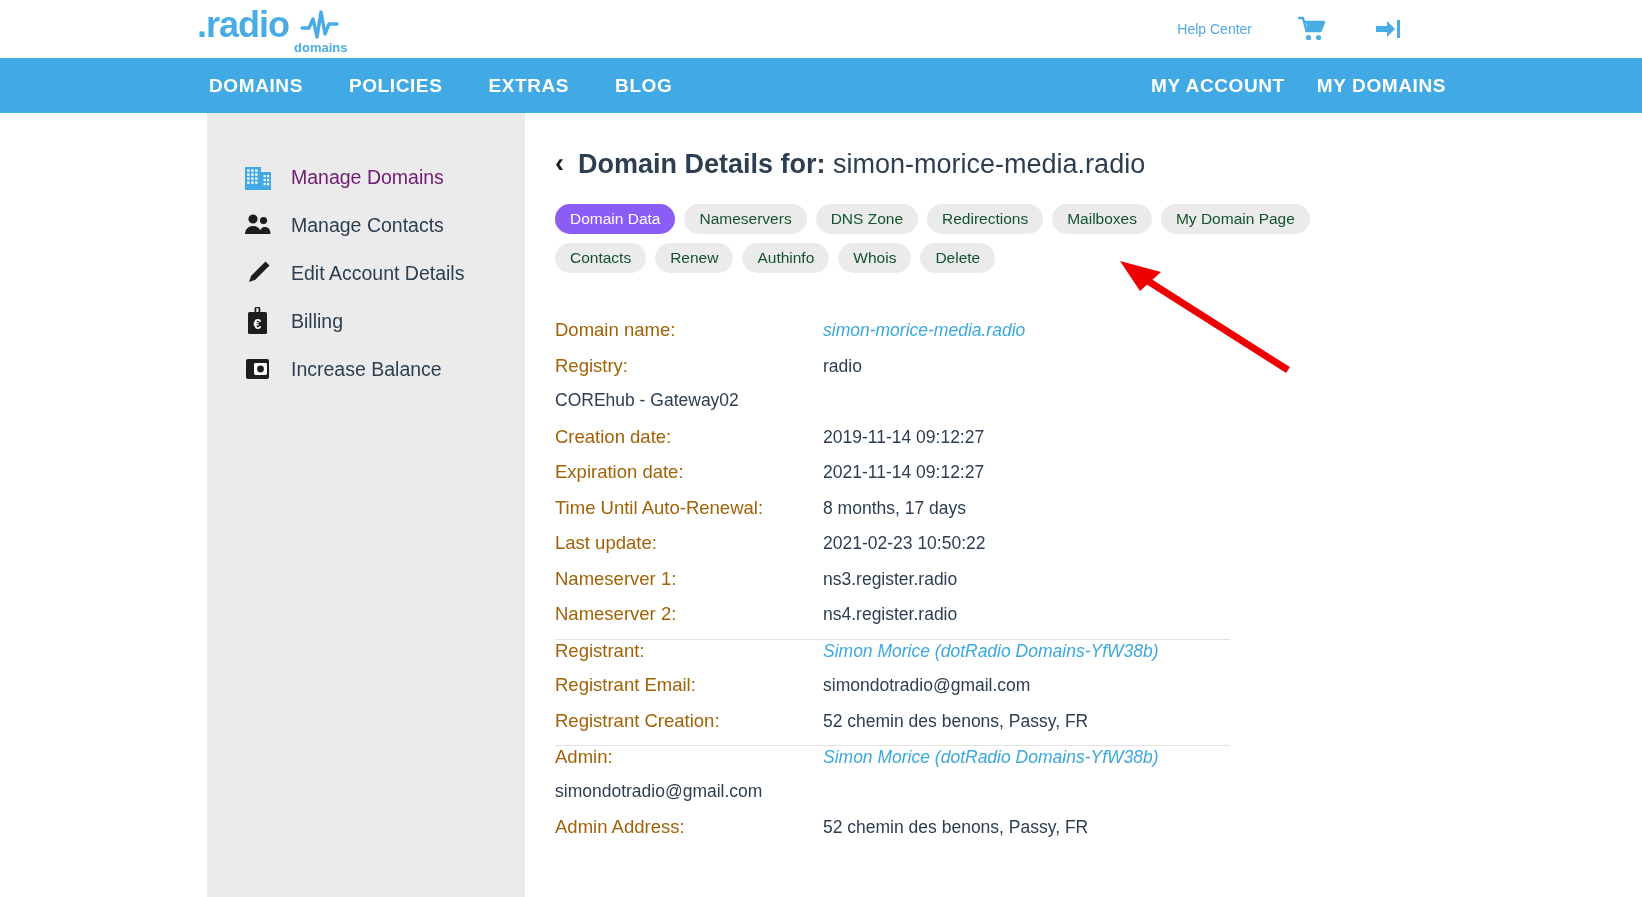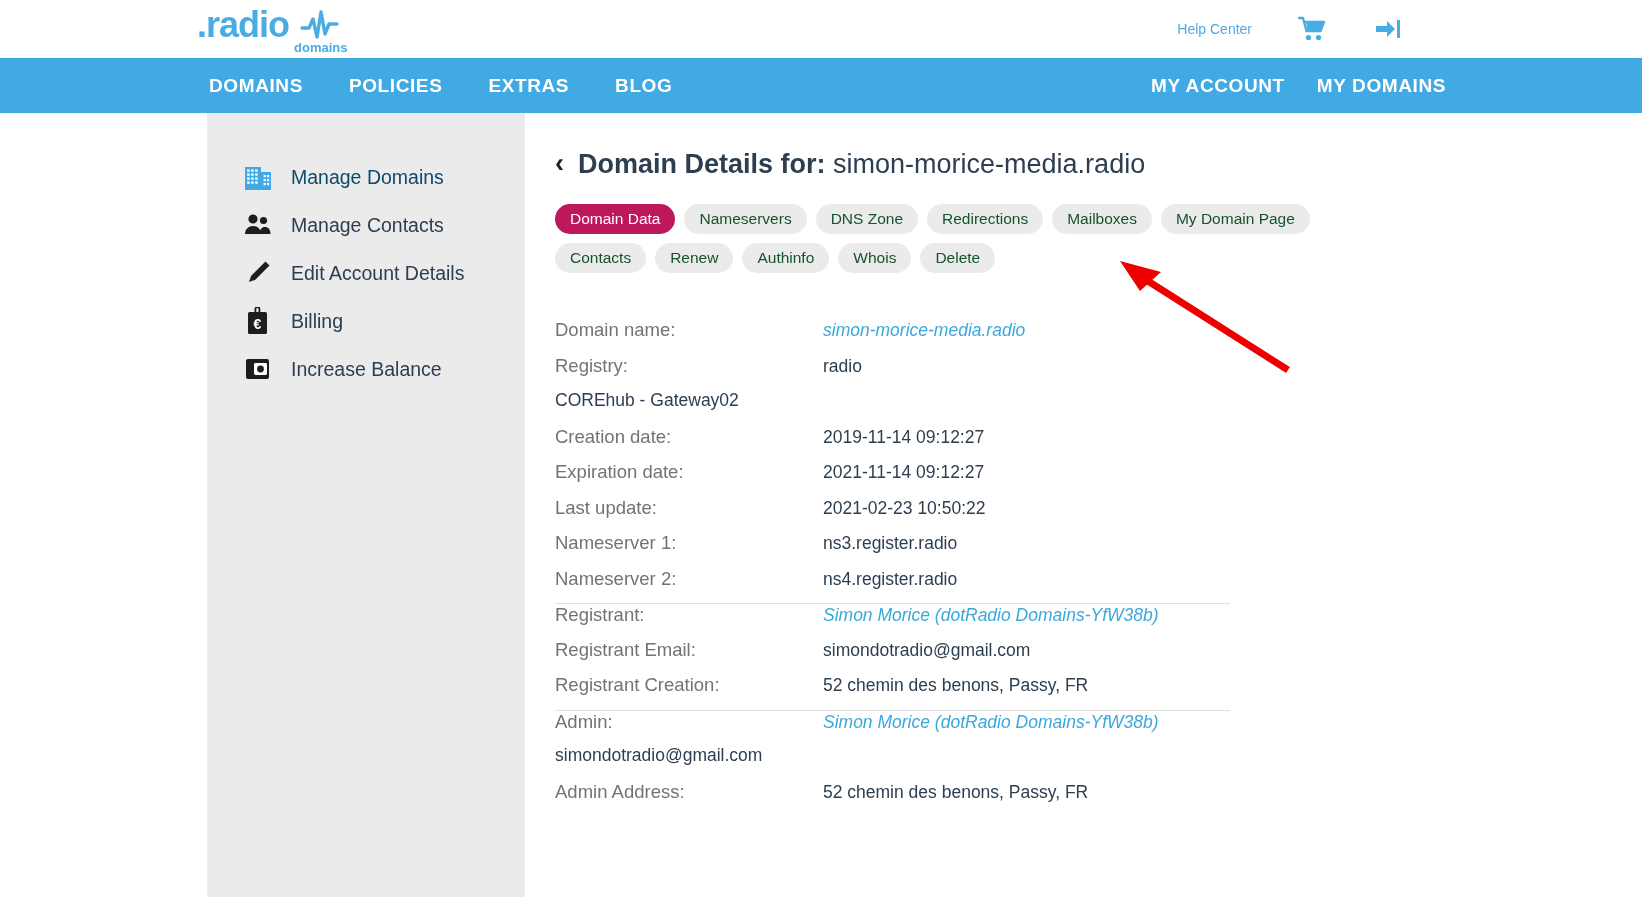--- a/index.html
+++ b/index.html
@@ -118,21 +118,21 @@
     display: flex;
     align-items: center;
     justify-content: center;
     flex: 0 0 30px;
   }
   .side-label {
     font-size: 19.5px;
     color: #2c3e50;
     white-space: nowrap;
   }
-  .side-item.active .side-label { color: #0c4a6e; }
+  .side-item.active .side-label { color: #701a75; }
 
   
   .main {
     position: absolute;
     left: 525px;
     top: 0;
     right: 0;
     height: 784px;
     background: #ffffff;
     padding: 36px 0 0 30px;
@@ -171,40 +171,40 @@
     border-radius: 16px;
     height: 30px;
     padding: 0 15px;
     font-size: 15.5px;
     font-family: "Liberation Sans", sans-serif;
     line-height: 30px;
     cursor: pointer;
     white-space: nowrap;
   }
   .tab.active {
-    background: #be185d;
+    background: #8b5cf6;
     color: #ffffff;
   }
 
   
   .details {
     margin-top: 46px;
     width: 675px;
   }
   .det-row {
     display: flex;
     align-items: baseline;
     height: 35.5px;
   }
   .det-row.sep { border-top: 1px solid #e2e2e2; }
   .det-label {
     width: 268px;
     flex: 0 0 268px;
     font-size: 18.5px;
-    color: #737373;
+    color: #a16207;
     white-space: nowrap;
   }
   .det-value {
     font-size: 17.5px;
     color: #2c3e50;
     white-space: nowrap;
   }
   .det-value.link {
     color: #3aa8dd;
     font-style: italic;
@@ -392,20 +392,24 @@
       <div class="det-row">
         <span class="det-label">Creation date:</span>
         <span class="det-value">2019-11-14 09:12:27</span>
       </div>
 
       <div class="det-row">
         <span class="det-label">Expiration date:</span>
         <span class="det-value">2021-11-14 09:12:27</span>
       </div>
 
+      <div class="det-row">
+        <span class="det-label">Time Until Auto-Renewal:</span>
+        <span class="det-value">8 months, 17 days</span>
+      </div>
 
       <div class="det-row">
         <span class="det-label">Last update:</span>
         <span class="det-value">2021-02-23 10:50:22</span>
       </div>
 
       <div class="det-row">
         <span class="det-label">Nameserver 1:</span>
         <span class="det-value">ns3.register.radio</span>
       </div>

